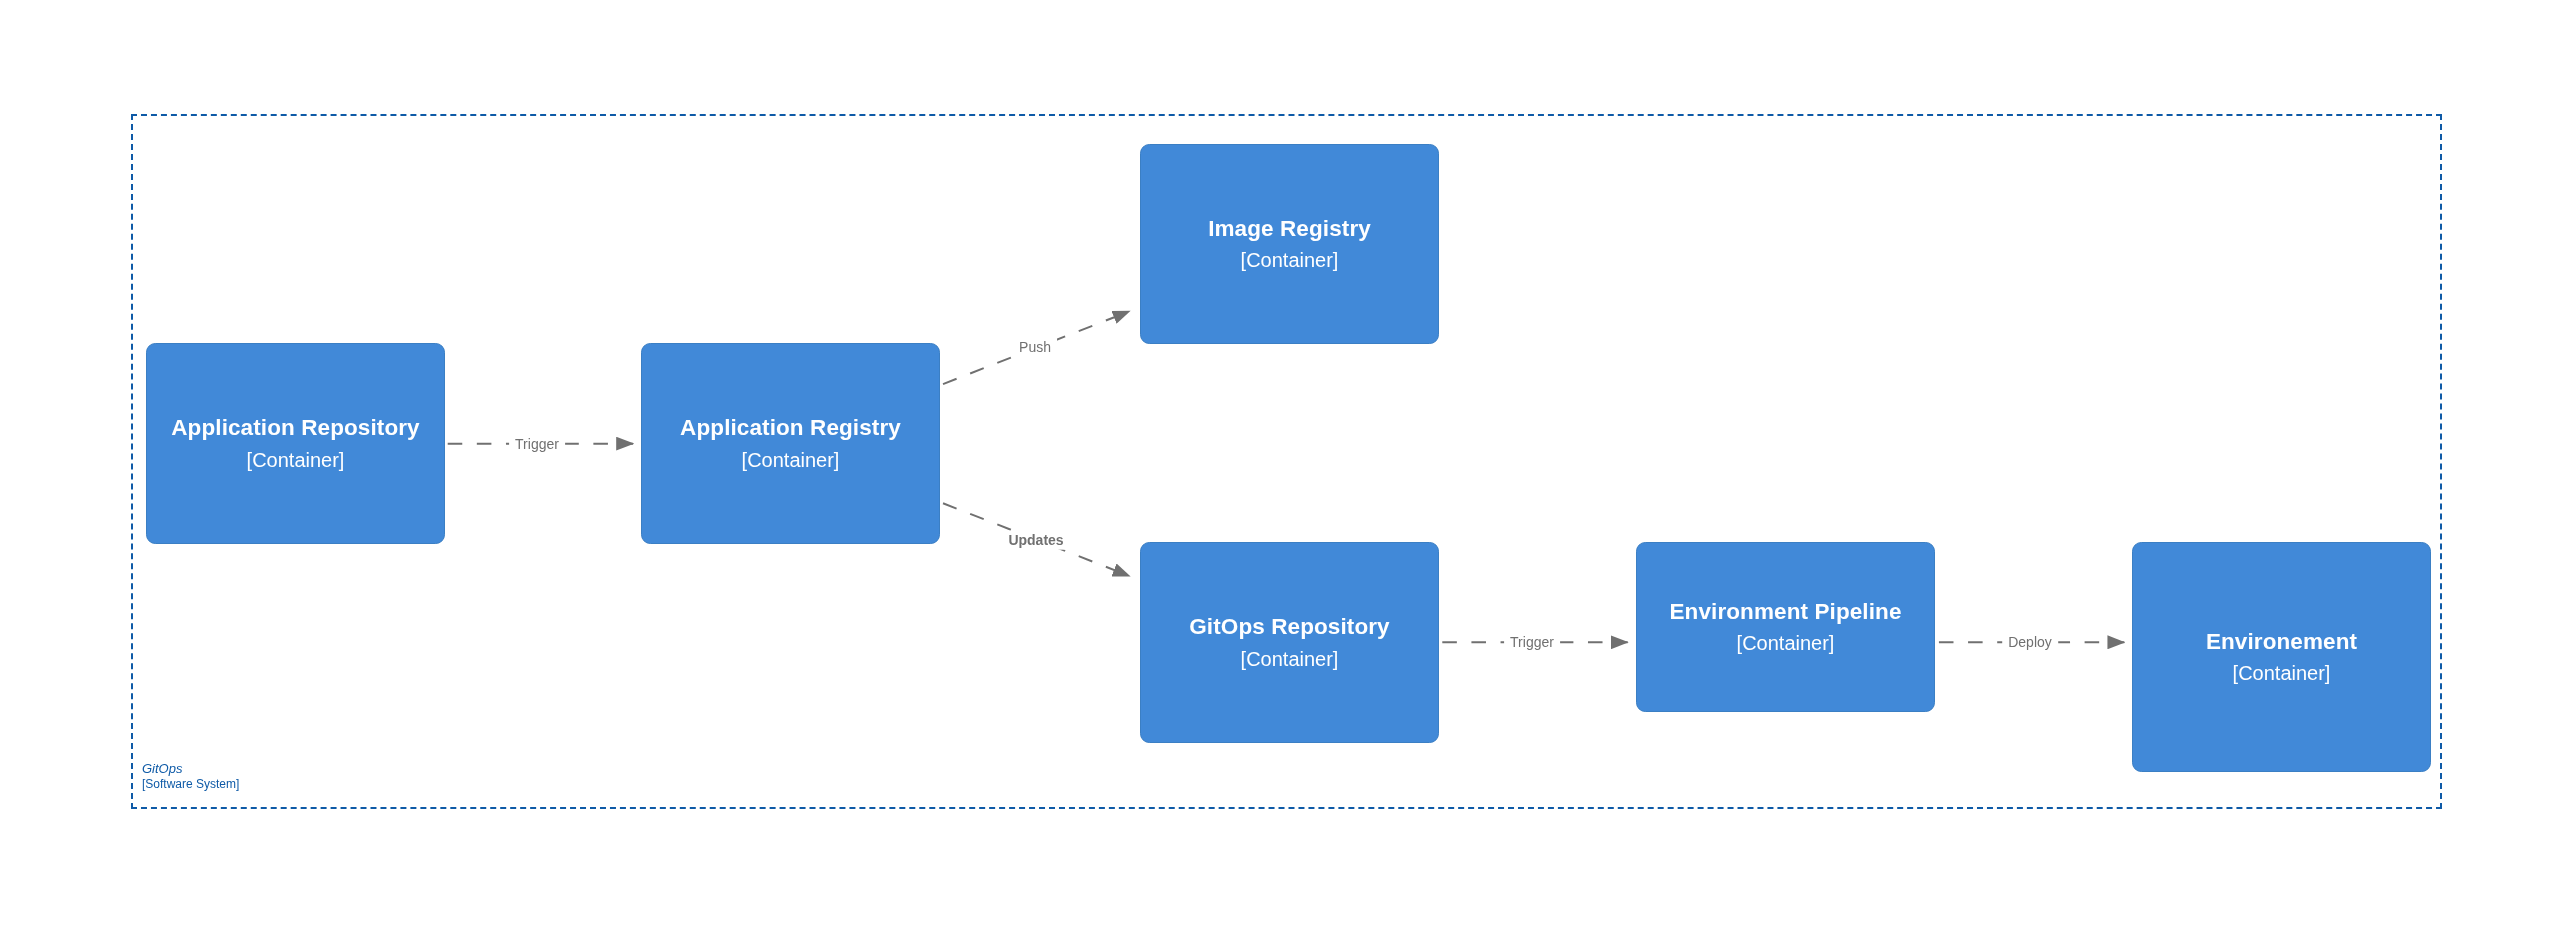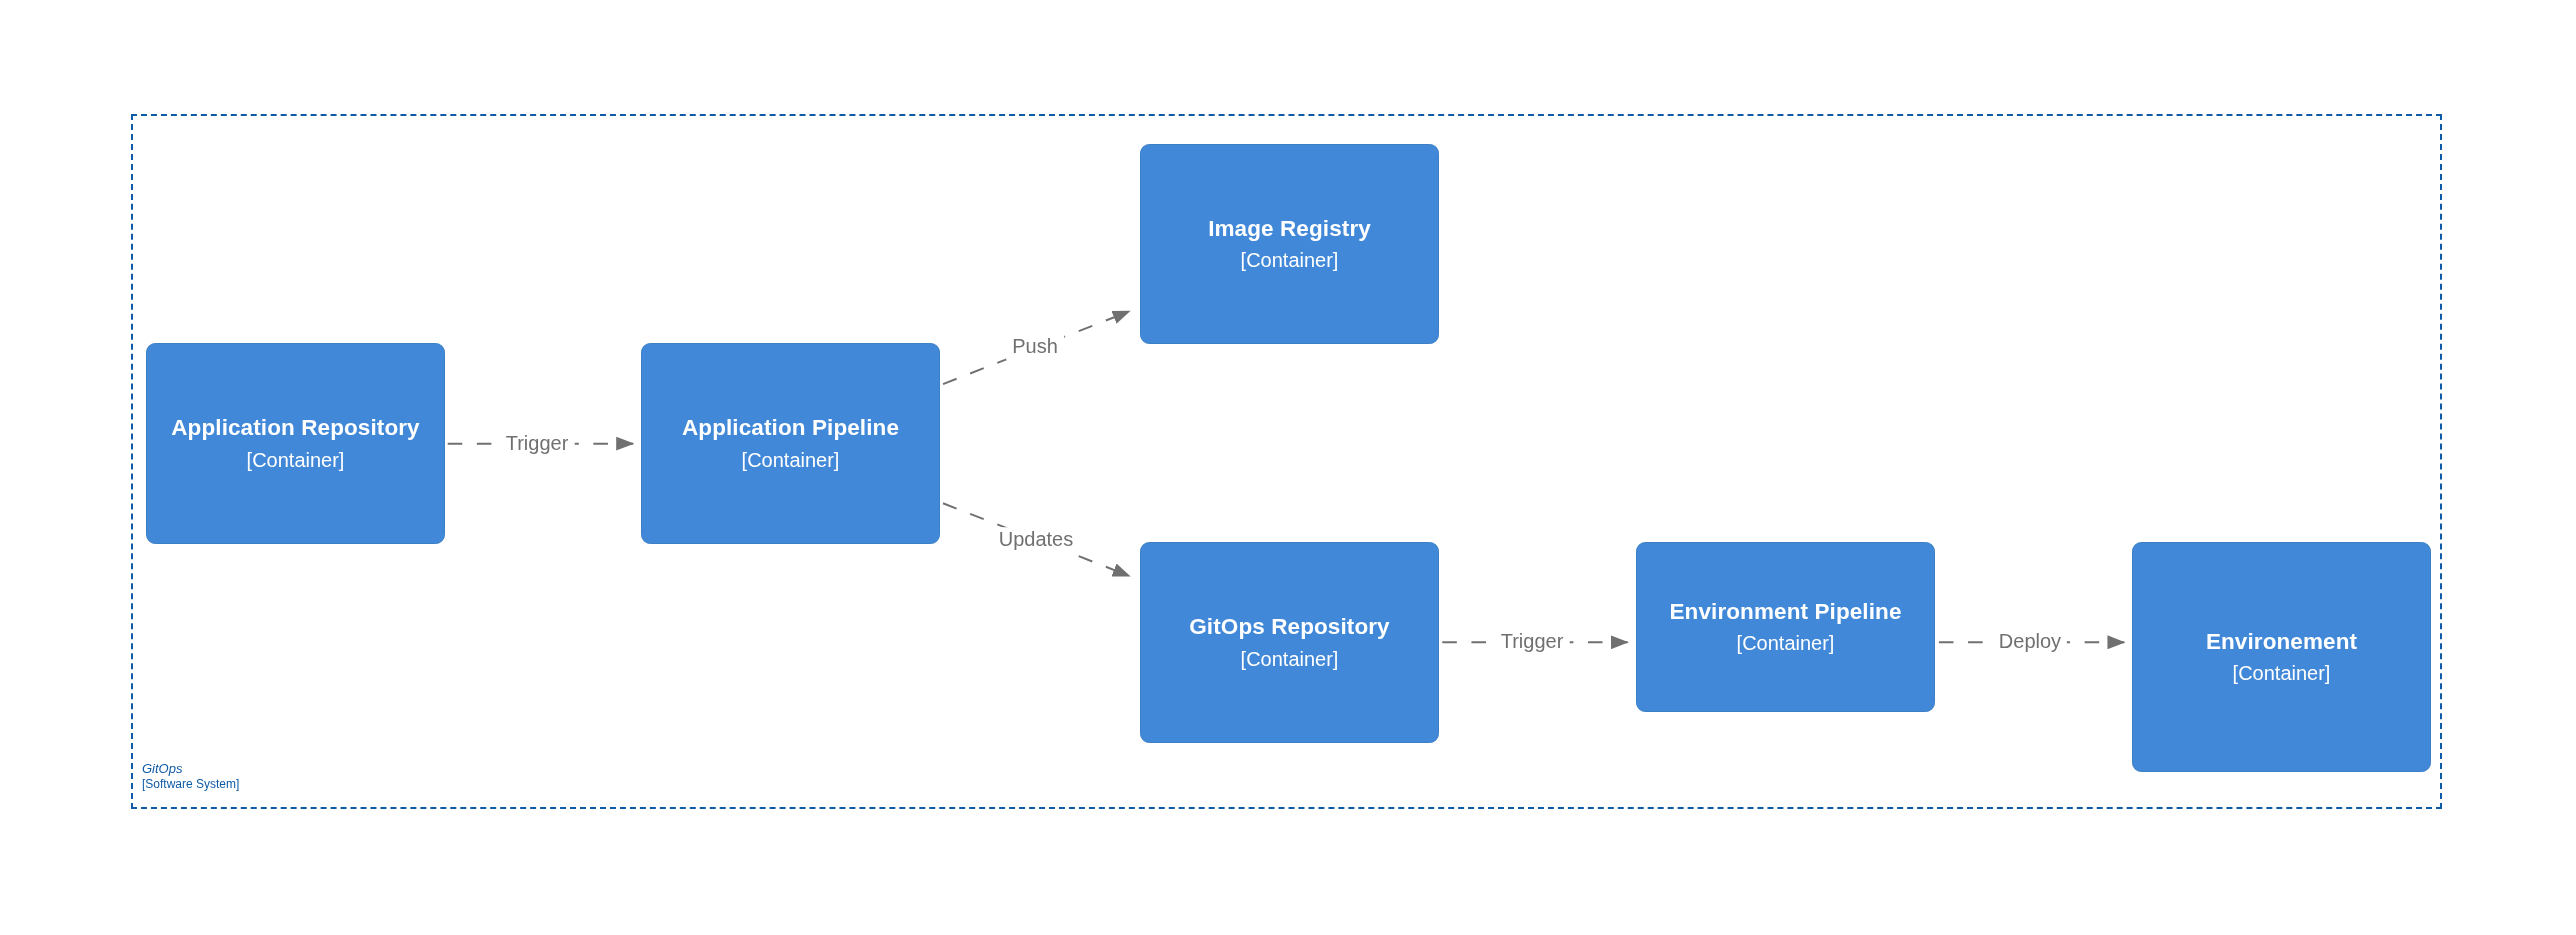--- a/index.html
+++ b/index.html
@@ -80,21 +80,21 @@
   .edge-svg {
     position: absolute;
     left: 0;
     top: 0;
     width: 2576px;
     height: 935px;
     pointer-events: none;
   }
   .edge-label {
     position: absolute;
-    font-size: 20px;
+    font-size: 14px;
     color: #707070;
     background: #ffffff;
     padding: 1.3px 6px;
     white-space: nowrap;
     transform: translate(-50%, -50%);
   }
 </style>
 </head>
 <body>
 
@@ -119,31 +119,31 @@
 
     <line x1="1424" y1="760" x2="1706" y2="870" stroke="#707070" stroke-width="3" stroke-dasharray="22 22" marker-end="url(#arrowhead)"></line>
 
     <line x1="2178" y1="970" x2="2458" y2="970" stroke="#707070" stroke-width="3" stroke-dasharray="22 22" marker-end="url(#arrowhead)"></line>
 
     <line x1="2928" y1="970" x2="3208" y2="970" stroke="#707070" stroke-width="3" stroke-dasharray="22 22" marker-end="url(#arrowhead)"></line>
   </svg>
 
   <div class="edge-label" style="left:537px; top:444px;">Trigger</div>
   <div class="edge-label" style="left:1035px; top:347px;">Push</div>
-  <div class="edge-label" style="left:1036px; top:540px;">Updates</div>
+  <div class="edge-label" style="left:1036px; top:540px;font-weight:bold;">Updates</div>
   <div class="edge-label" style="left:1532px; top:642px;">Trigger</div>
   <div class="edge-label" style="left:2030px; top:642px;">Deploy</div>
 
   <div class="node" style="left:146px; top:343px; width:299px; height:201px;">
     <div class="node-name">Application Repository</div>
     <div class="node-type">[Container]</div>
   </div>
 
   <div class="node" style="left:641px; top:343px; width:299px; height:201px;">
-    <div class="node-name">Application Pipeline</div>
+    <div class="node-name">Application Registry</div>
     <div class="node-type">[Container]</div>
   </div>
 
   <div class="node" style="left:1140px; top:144px; width:299px; height:200px;">
     <div class="node-name">Image Registry</div>
     <div class="node-type">[Container]</div>
   </div>
 
   <div class="node" style="left:1140px; top:542px; width:299px; height:201px;">
     <div class="node-name">GitOps Repository</div>

